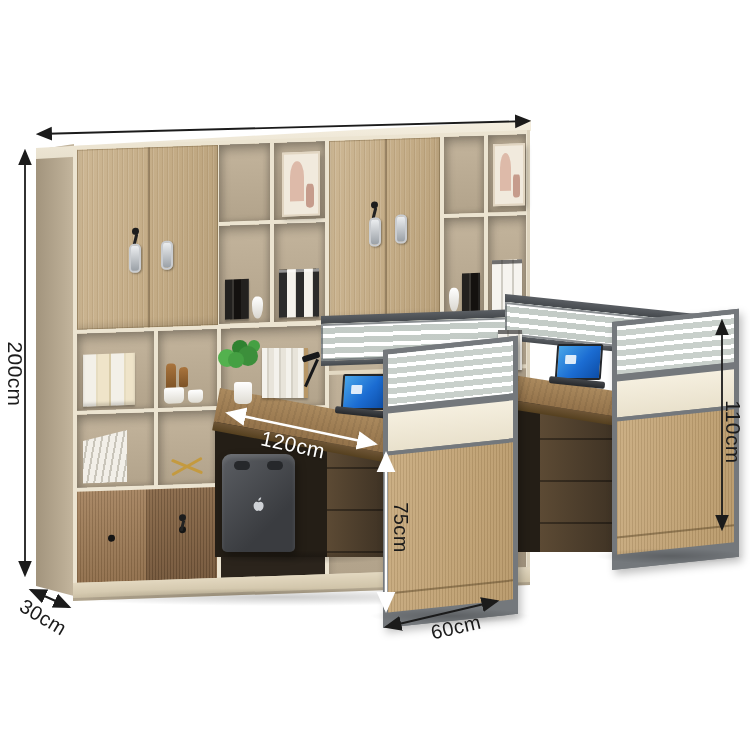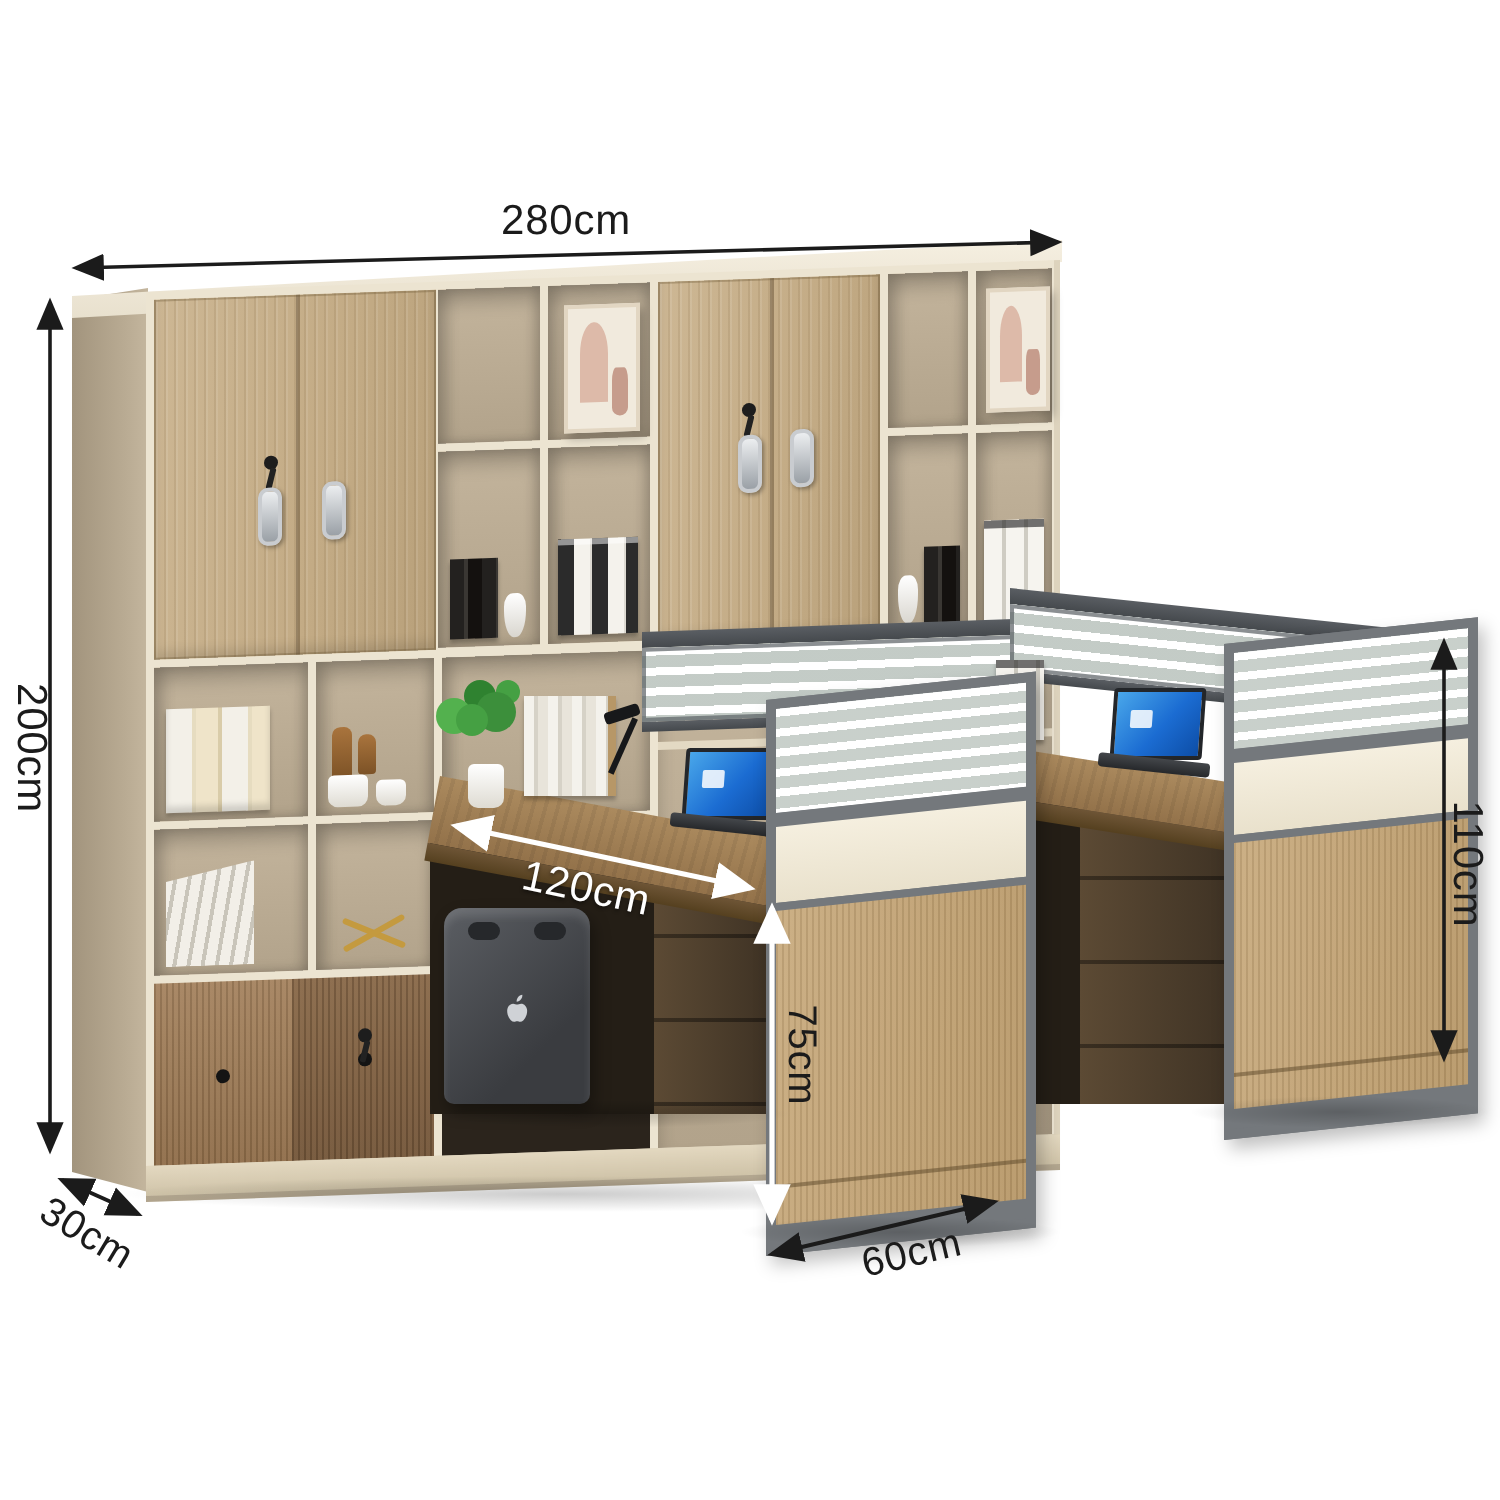--- a/index.html
+++ b/index.html
@@ -279,20 +279,19 @@
     </defs>
     <line x1="38" y1="134" x2="529" y2="121" stroke="#1b1b1b" stroke-width="1.8" marker-start="url(#mB)" marker-end="url(#mB)"></line>
     <line x1="25" y1="151" x2="25" y2="575" stroke="#1b1b1b" stroke-width="1.8" marker-start="url(#mB)" marker-end="url(#mB)"></line>
     <line x1="31" y1="590" x2="69" y2="607" stroke="#1b1b1b" stroke-width="2" marker-start="url(#mB)" marker-end="url(#mB)"></line>
     <line x1="228" y1="413" x2="375" y2="444" stroke="#ffffff" stroke-width="2.6" marker-start="url(#mW)" marker-end="url(#mW)"></line>
     <line x1="386" y1="454" x2="386" y2="610" stroke="#ffffff" stroke-width="2.6" marker-start="url(#mW)" marker-end="url(#mW)"></line>
     <line x1="386" y1="627" x2="497" y2="601" stroke="#1b1b1b" stroke-width="2" marker-start="url(#mB)" marker-end="url(#mB)"></line>
     <line x1="722" y1="321" x2="722" y2="529" stroke="#1b1b1b" stroke-width="1.8" marker-start="url(#mB)" marker-end="url(#mB)"></line>
   </svg>
 
-  <div class="dim-label lbl-280">280cm</div>
   <div class="dim-label lbl-200">200cm</div>
   <div class="dim-label lbl-30">30cm</div>
   <div class="dim-label lbl-120">120cm</div>
   <div class="dim-label lbl-75">75cm</div>
   <div class="dim-label lbl-60">60cm</div>
   <div class="dim-label lbl-110">110cm</div>
 </div>
 
 </body></html>

